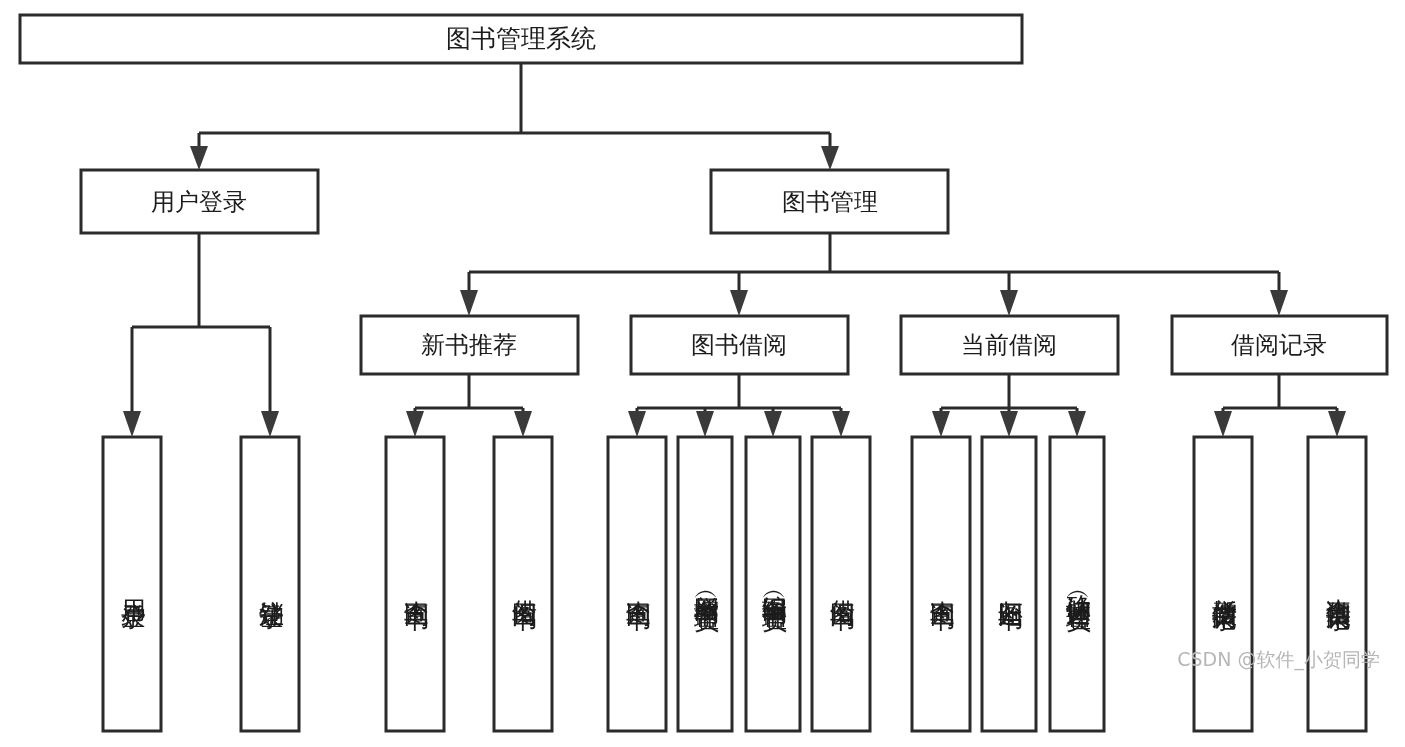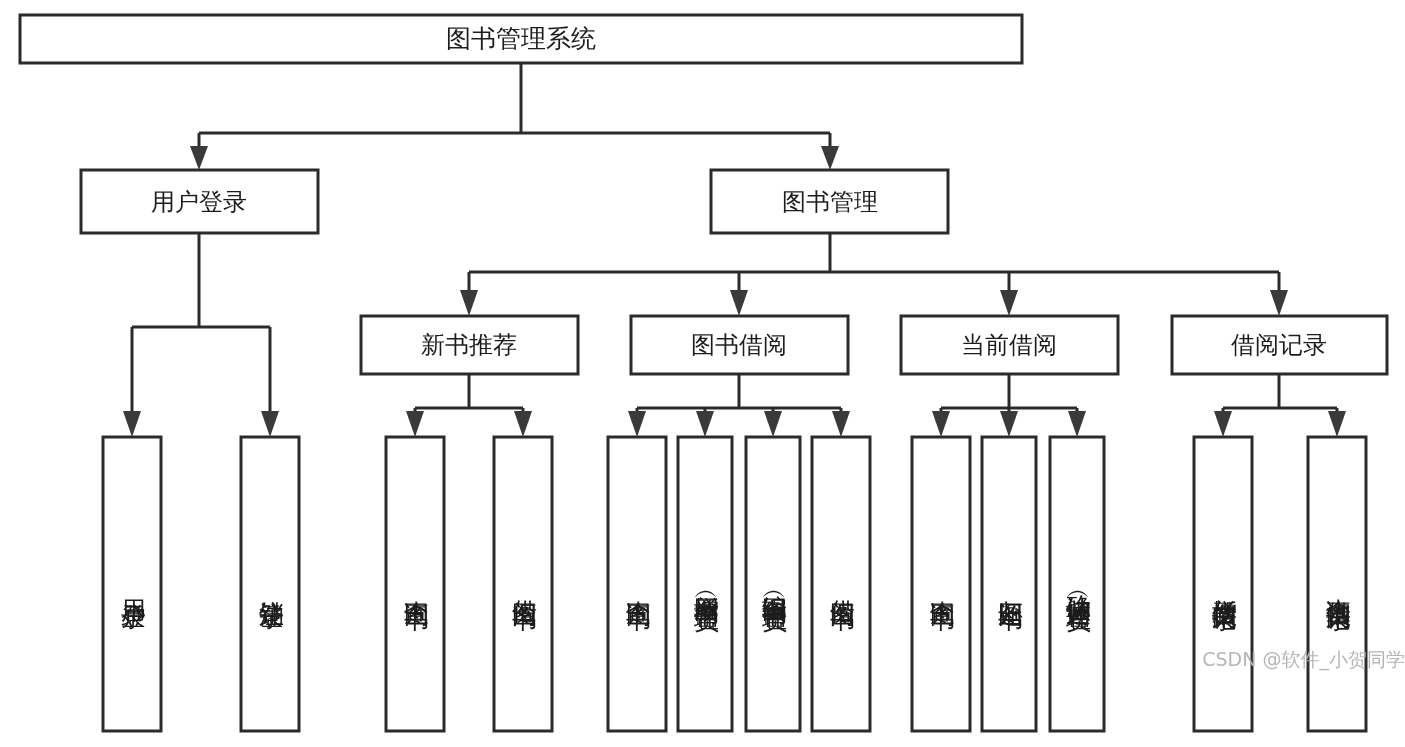--- a/index.html
+++ b/index.html
@@ -50,21 +50,21 @@
   }
   .label-l1 { font-size: 25px; }
   .label-l2 { font-size: 24px; }
   .label-l3 { font-size: 24px; }
   .label-leaf {
     font-size: 25px;
     letter-spacing: 2px;
   }
   .watermark {
     position: absolute;
-    right: 0;
+    right: 25px;
     bottom: 6px;
     font-family: "DejaVu Sans", "Liberation Sans", sans-serif;
     font-size: 19px;
     color: #b6b6b6;
     white-space: nowrap;
     user-select: none;
   }
 </style>
 </head>
 <body>

